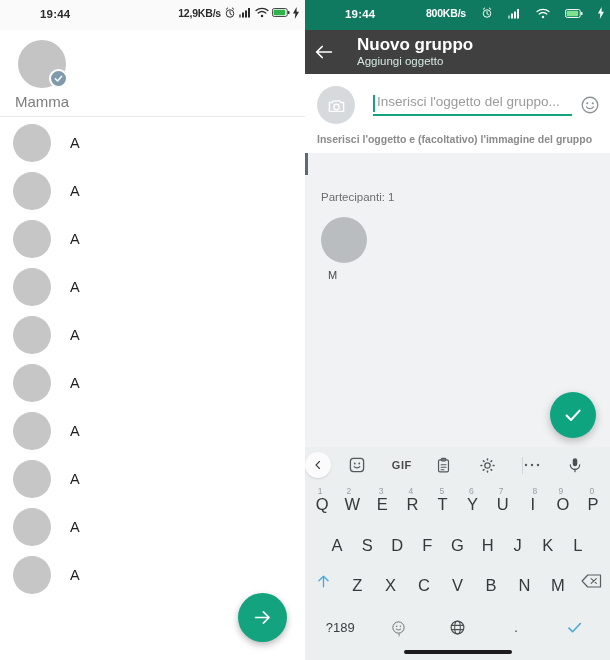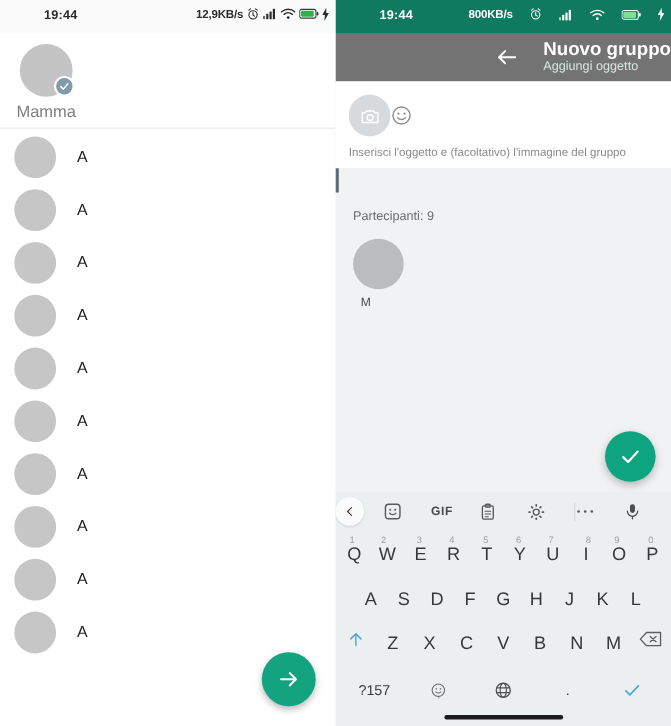--- a/index.html
+++ b/index.html
@@ -55,37 +55,37 @@
   
   .right { width: 305px; height: 660px; position: relative; background: #f0f2f3; overflow: hidden; }
   .statusbar-green {
     height: 30px; background: #0f7a5f; position: relative;
     color: #ffffff; font-size: 11.5px; font-weight: bold;
   }
   .sb-time-r { position: absolute; left: 40px; top: 8px; letter-spacing: .2px; }
   .sb-right-r { position: absolute; right: 6px; top: 7px; display: flex; align-items: center; gap: 15px; }
 
   .appbar {
-    height: 44px; background: #737373; display: flex; align-items: center; padding-left: 8px; justify-content: flex-end;
+    height: 44px; background: #404040; display: flex; align-items: center; padding-left: 8px;
   }
   .appbar-titles { margin-left: 22px; }
   .appbar-title { color: #fff; font-size: 17px; font-weight: bold; line-height: 19px; }
   .appbar-sub { color: #d4e7e0; font-size: 11.5px; line-height: 15px; }
 
   .subject-area { background: #fff; padding: 12px 10px 8px 12px; }
   .subject-row { display: flex; align-items: center; }
   .cam-circle {
     width: 38px; height: 38px; border-radius: 50%; background: #d6dadd;
     display: flex; align-items: center; justify-content: center; flex: none;
   }
   .subject-input-wrap { flex: 1; margin: 0 8px 0 18px; position: relative; }
   .subject-caret { position: absolute; left: 0; top: 1px; width: 1.5px; height: 17px; background: #14a37f; }
   .subject-placeholder { font-size: 13.5px; color: #9a9a9a; padding-left: 4px; }
   .subject-underline { height: 2px; background: #14a37f; margin-top: 5px; }
-  .subject-hint { font-size: 10.5px; color: #8b8b8b; margin-top: 9px; }
+  .subject-hint { font-size: 10.5px; color: #8b8b8b; margin-top: 9px; font-weight: bold; }
 
   .gap-strip { height: 22px; background: #f0f2f3; position: relative; }
   .gap-strip:before {
     content: ""; position: absolute; left: 0; top: 0; width: 3px; height: 22px; background: #5c6b70;
   }
   .ephemeral {
     background: #fff; height: 52px; display: flex; align-items: center;
     padding: 0 12px 0 15px; justify-content: space-between;
   }
   .eph-title { font-size: 14px; color: #1c1c1c; line-height: 18px; }
@@ -290,35 +290,40 @@
     </div>
 
     <div class="subject-area">
       <div class="subject-row">
         <div class="cam-circle">
           <svg width="19" height="19" viewBox="0 0 24 24">
               <path d="M3 8.2h3.6l1.4-2h8l1.4 2H21v11.3H3z" fill="none" stroke="#fdfdfd" stroke-width="1.7" stroke-linejoin="round"></path>
               <circle cx="12" cy="13.8" r="3.4" fill="none" stroke="#fdfdfd" stroke-width="1.7"></circle>
             </svg>
         </div>
+        <div class="subject-input-wrap">
+          <div class="subject-caret"></div>
+          <div class="subject-placeholder">Inserisci l'oggetto del gruppo...</div>
+          <div class="subject-underline"></div>
+        </div>
         <svg width="20" height="20" viewBox="0 0 24 24">
             <circle cx="12" cy="12" r="9.3" fill="none" stroke="#8d9295" stroke-width="1.6"></circle>
             <circle cx="8.7" cy="10" r="1.25" fill="#8d9295"></circle>
             <circle cx="15.3" cy="10" r="1.25" fill="#8d9295"></circle>
             <path d="M7.8 14.3a5.2 5.2 0 0 0 8.4 0" stroke="#8d9295" stroke-width="1.6" fill="none" stroke-linecap="round"></path>
           </svg>
       </div>
       <div class="subject-hint">Inserisci l'oggetto e (facoltativo) l'immagine del gruppo</div>
     </div>
 
     <div class="gap-strip"></div>
 
 
     <div class="participants">
-      <div class="participants-label">Partecipanti: 9</div>
+      <div class="participants-label">Partecipanti: 1</div>
       <div class="participant">
         <div class="participant-avatar"></div>
         <div class="participant-name">M</div>
       </div>
     </div>
 
     <div class="fab-right">
       <svg width="22" height="22" viewBox="0 0 24 24">
           <path d="M5 12.6l4.8 4.8L19.2 7.2" stroke="#ffffff" stroke-width="2.2" fill="none" stroke-linecap="round" stroke-linejoin="round"></path>
         </svg>
@@ -426,21 +431,21 @@
         <div class="key">M</div>
         <div class="key-fn">
           <svg width="21" height="16" viewBox="0 0 28 20">
               <path d="M9 2h17v16H9L1.5 10z" fill="none" stroke="#5a5e60" stroke-width="1.6" stroke-linejoin="round"></path>
               <path d="M13.5 6.8l7 6.4M20.5 6.8l-7 6.4" stroke="#5a5e60" stroke-width="1.5" stroke-linecap="round"></path>
             </svg>
         </div>
       </div>
 
       <div class="kb-row kb-row-4">
-        <div class="key-small key-123">?157</div>
+        <div class="key-small key-123">?189</div>
         <div class="key-small emo-comma">
           <svg width="15" height="15" viewBox="0 0 24 24">
               <circle cx="12" cy="12" r="9" fill="none" stroke="#6c7072" stroke-width="1.6"></circle>
               <circle cx="9" cy="10" r="1.1" fill="#6c7072"></circle>
               <circle cx="15" cy="10" r="1.1" fill="#6c7072"></circle>
               <path d="M8.3 14.5a5 5 0 0 0 7.4 0" stroke="#6c7072" stroke-width="1.5" fill="none" stroke-linecap="round"></path>
             </svg>
           <span class="cm">,</span>
         </div>
         <div class="key-small">

